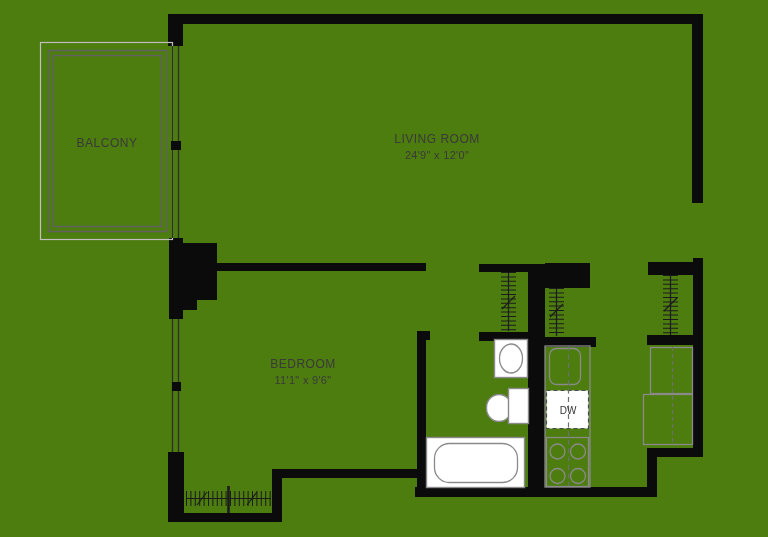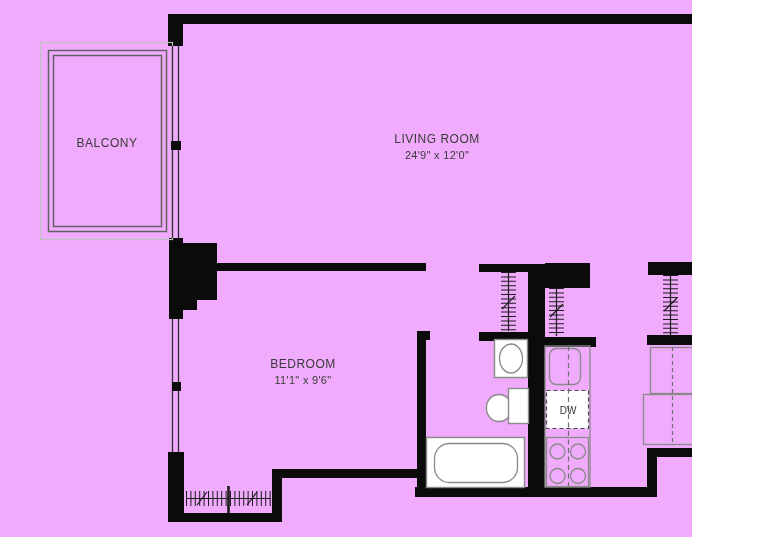--- a/index.html
+++ b/index.html
@@ -1,16 +1,16 @@
 <!DOCTYPE html>
 <html><head>
 <meta charset="utf-8">
 <style>
   html,body{margin:0;padding:0;background:#fff;}
-  .stage{position:relative;width:692px;height:537px;background:#f0abfc;overflow:hidden;
+  .stage{position:relative;width:768px;height:537px;background:#4d7c0f;overflow:hidden;
          font-family:"Liberation Sans", sans-serif;}
   svg{position:absolute;left:0;top:0;}
   .w{fill:#0b0b0b;stroke:none;}
   .fx{fill:#fff;stroke:#8a8a8a;stroke-width:1.4;}
   .fx2{fill:none;stroke:#8a8a8a;stroke-width:1.3;}
   .winline{stroke:#2e2e2e;stroke-width:1.3;}
   .rod{stroke:#1c1c1c;stroke-width:1.2;fill:none;}
   .ticks{stroke:#1c1c1c;stroke-width:15;stroke-dasharray:1 3.4;fill:none;}
   .slash{stroke:#1c1c1c;stroke-width:1.2;}
   .dash{stroke:#6f6f6f;stroke-width:1.2;stroke-dasharray:5 3.5;fill:none;}

